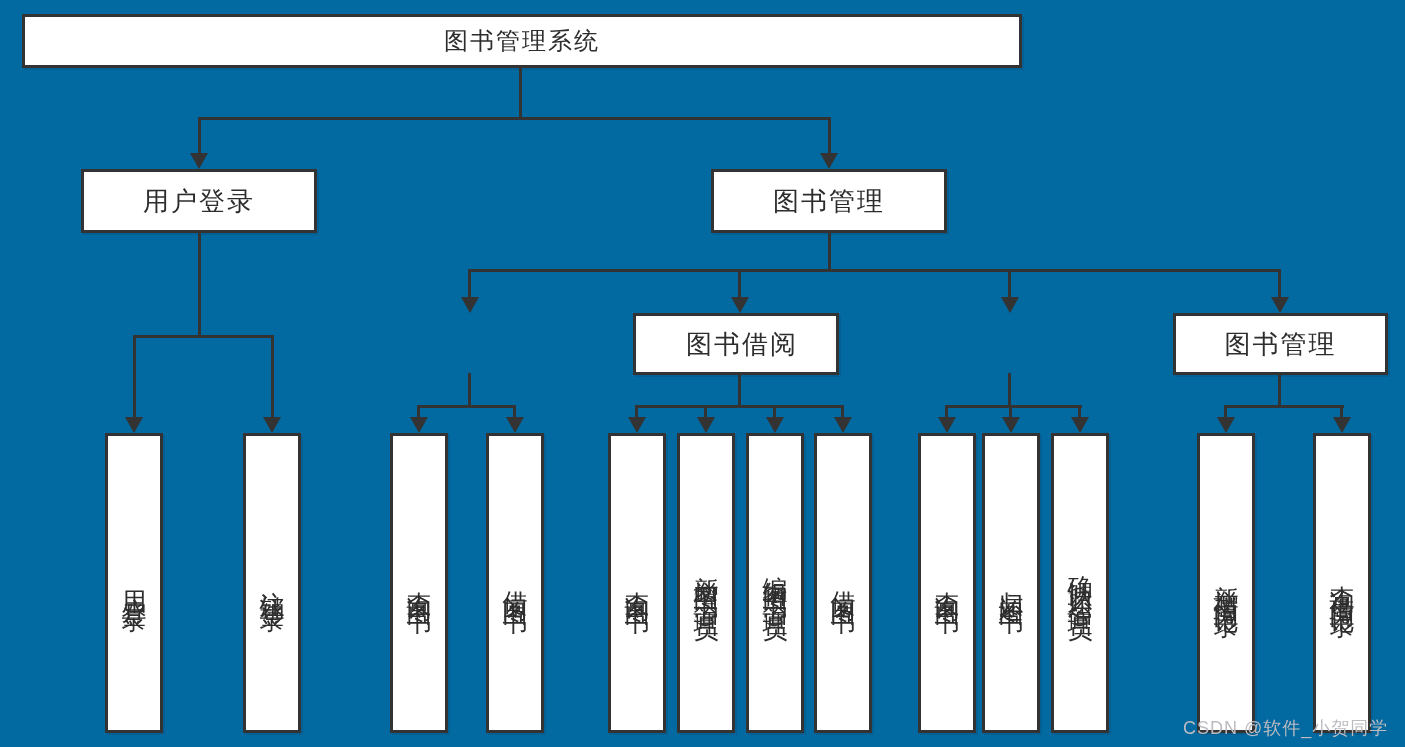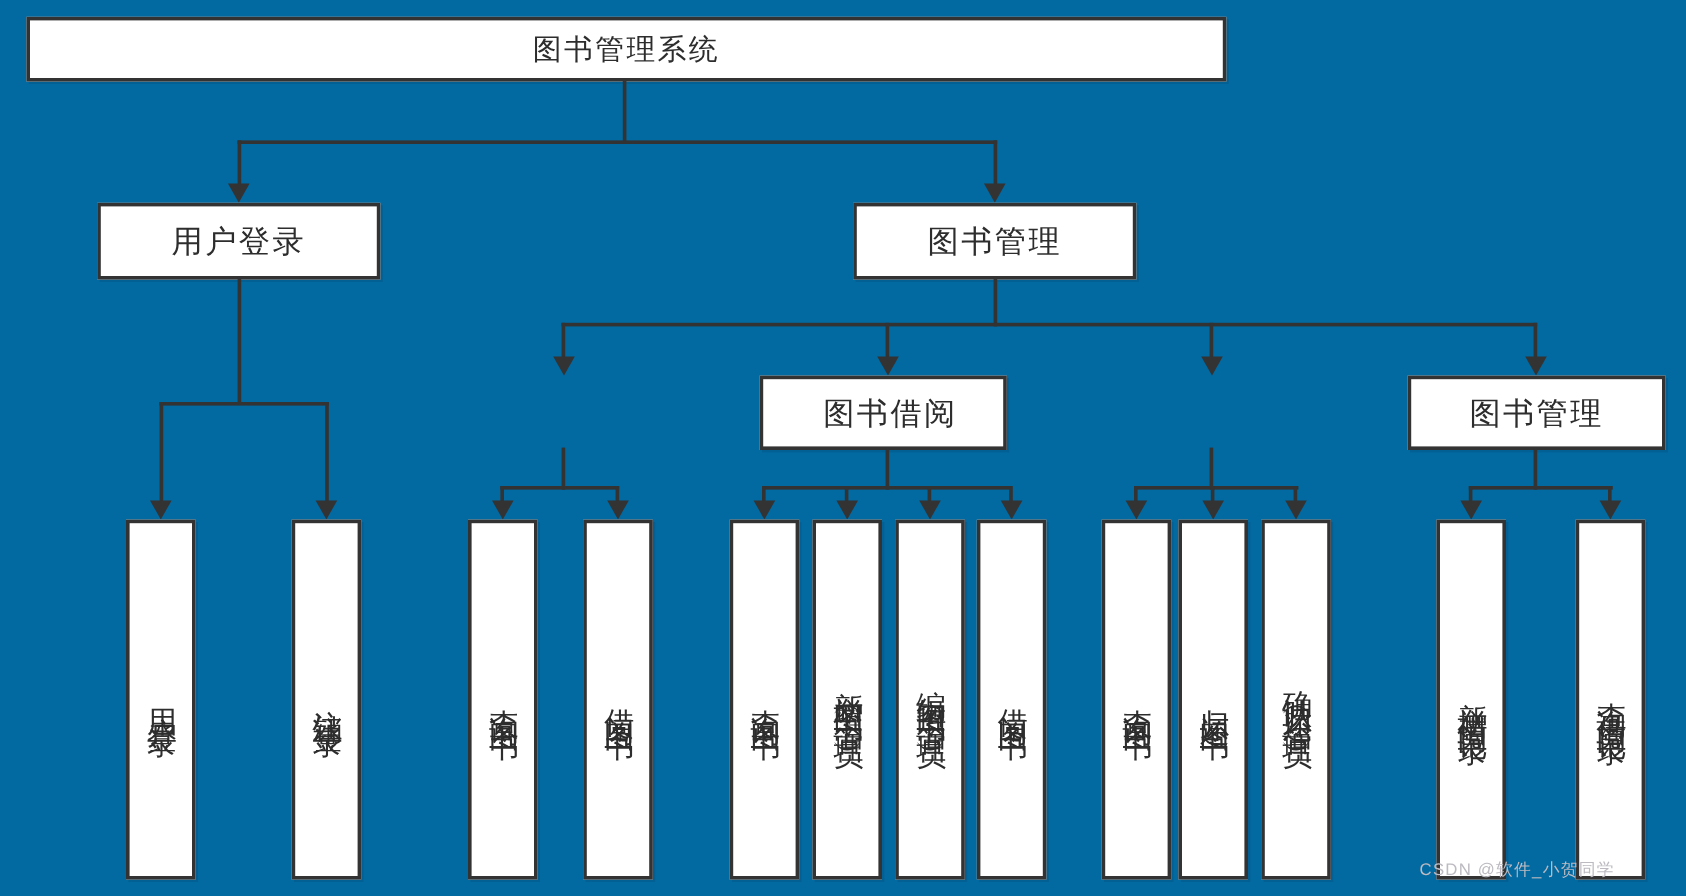--- a/index.html
+++ b/index.html
@@ -46,21 +46,21 @@
     width: 0;
     height: 0;
     border-left: 9px solid transparent;
     border-right: 9px solid transparent;
     border-top: 16px solid #333333;
   }
   #watermark {
     position: absolute;
     left: 1183px;
     top: 716px;
-    font-size: 14px;
+    font-size: 18px;
     letter-spacing: 1px;
     color: #bdbbc1;
     white-space: nowrap;
   }
 </style>
 </head>
 <body>
 
 <div id="canvas">
 

